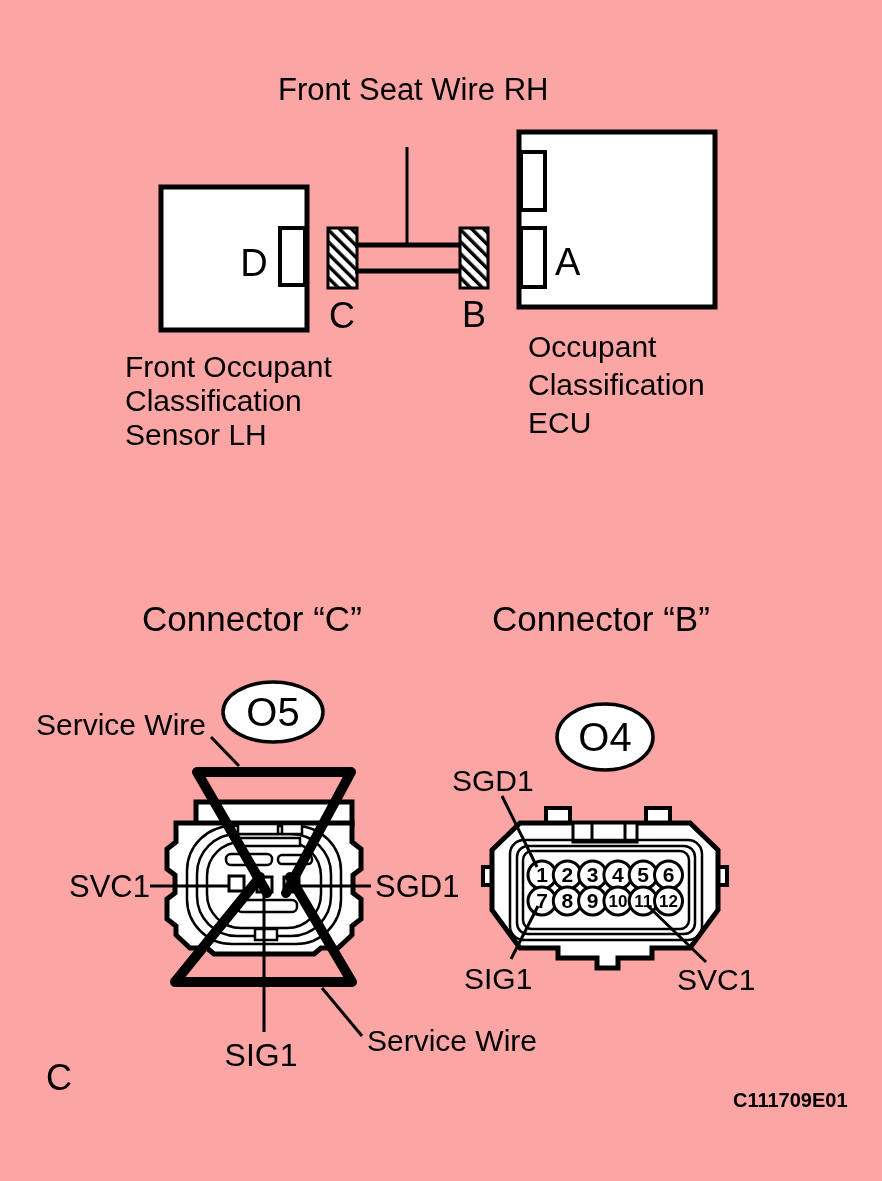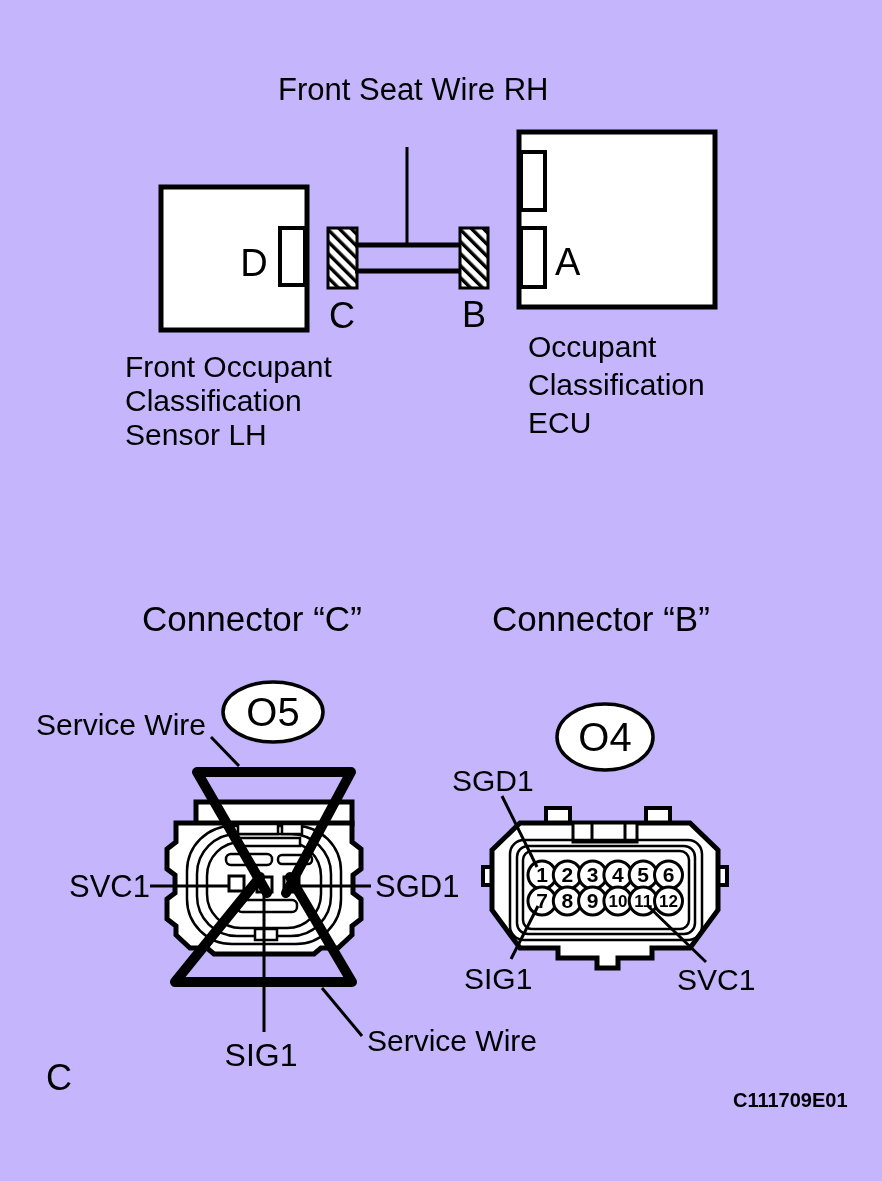--- a/index.html
+++ b/index.html
@@ -1,16 +1,16 @@
 <!DOCTYPE html>
 <html><head>
 <meta charset="utf-8">
 <style>
   html,body{margin:0;padding:0;background:#ffffff;}
-  .page{width:882px;height:1181px;position:relative;background:#c4b5fd;}
+  .page{width:882px;height:1181px;position:relative;background:#fca5a5;}
   svg{display:block;}
   text{font-family:"Liberation Sans","DejaVu Sans",sans-serif;fill:#000;}
   .f31{font-size:31px;}
   .f35{font-size:35px;}
   .f30{font-size:30px;}
   .f32{font-size:32px;}
   .f36{font-size:36px;}
   .f38{font-size:38px;}
   .f40{font-size:40px;}
   .code{font-size:20px;font-weight:600;}

